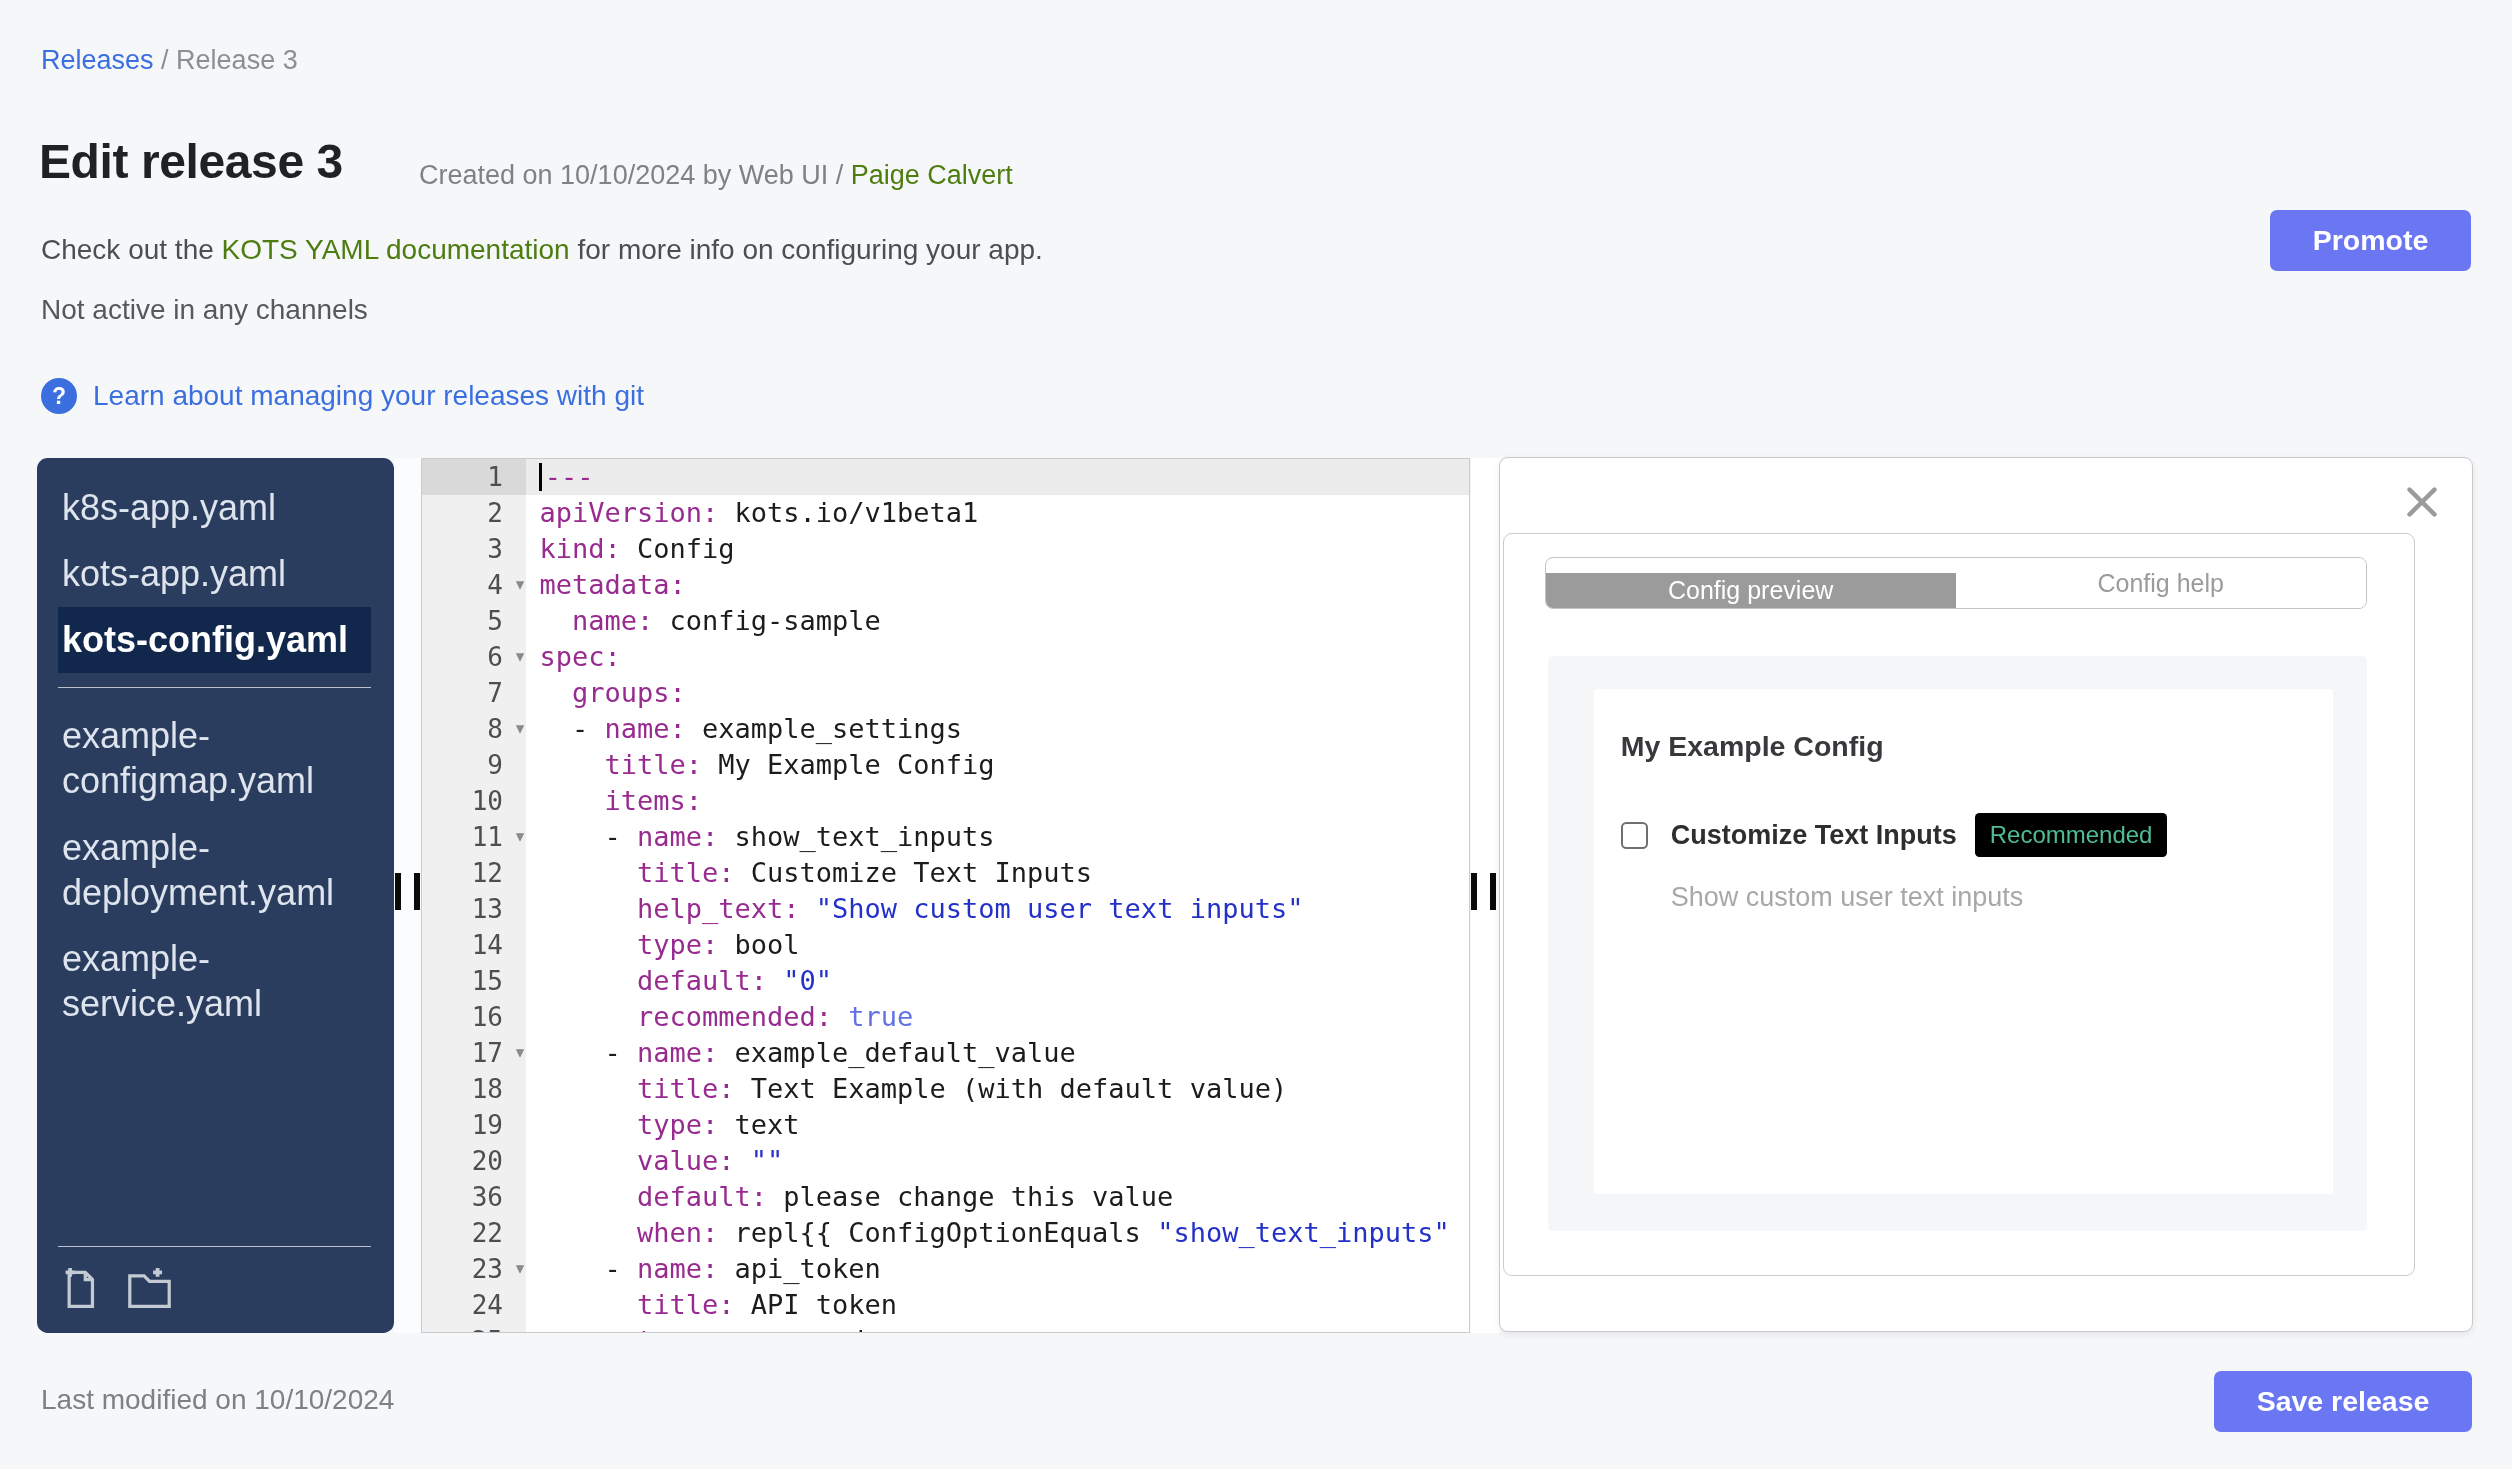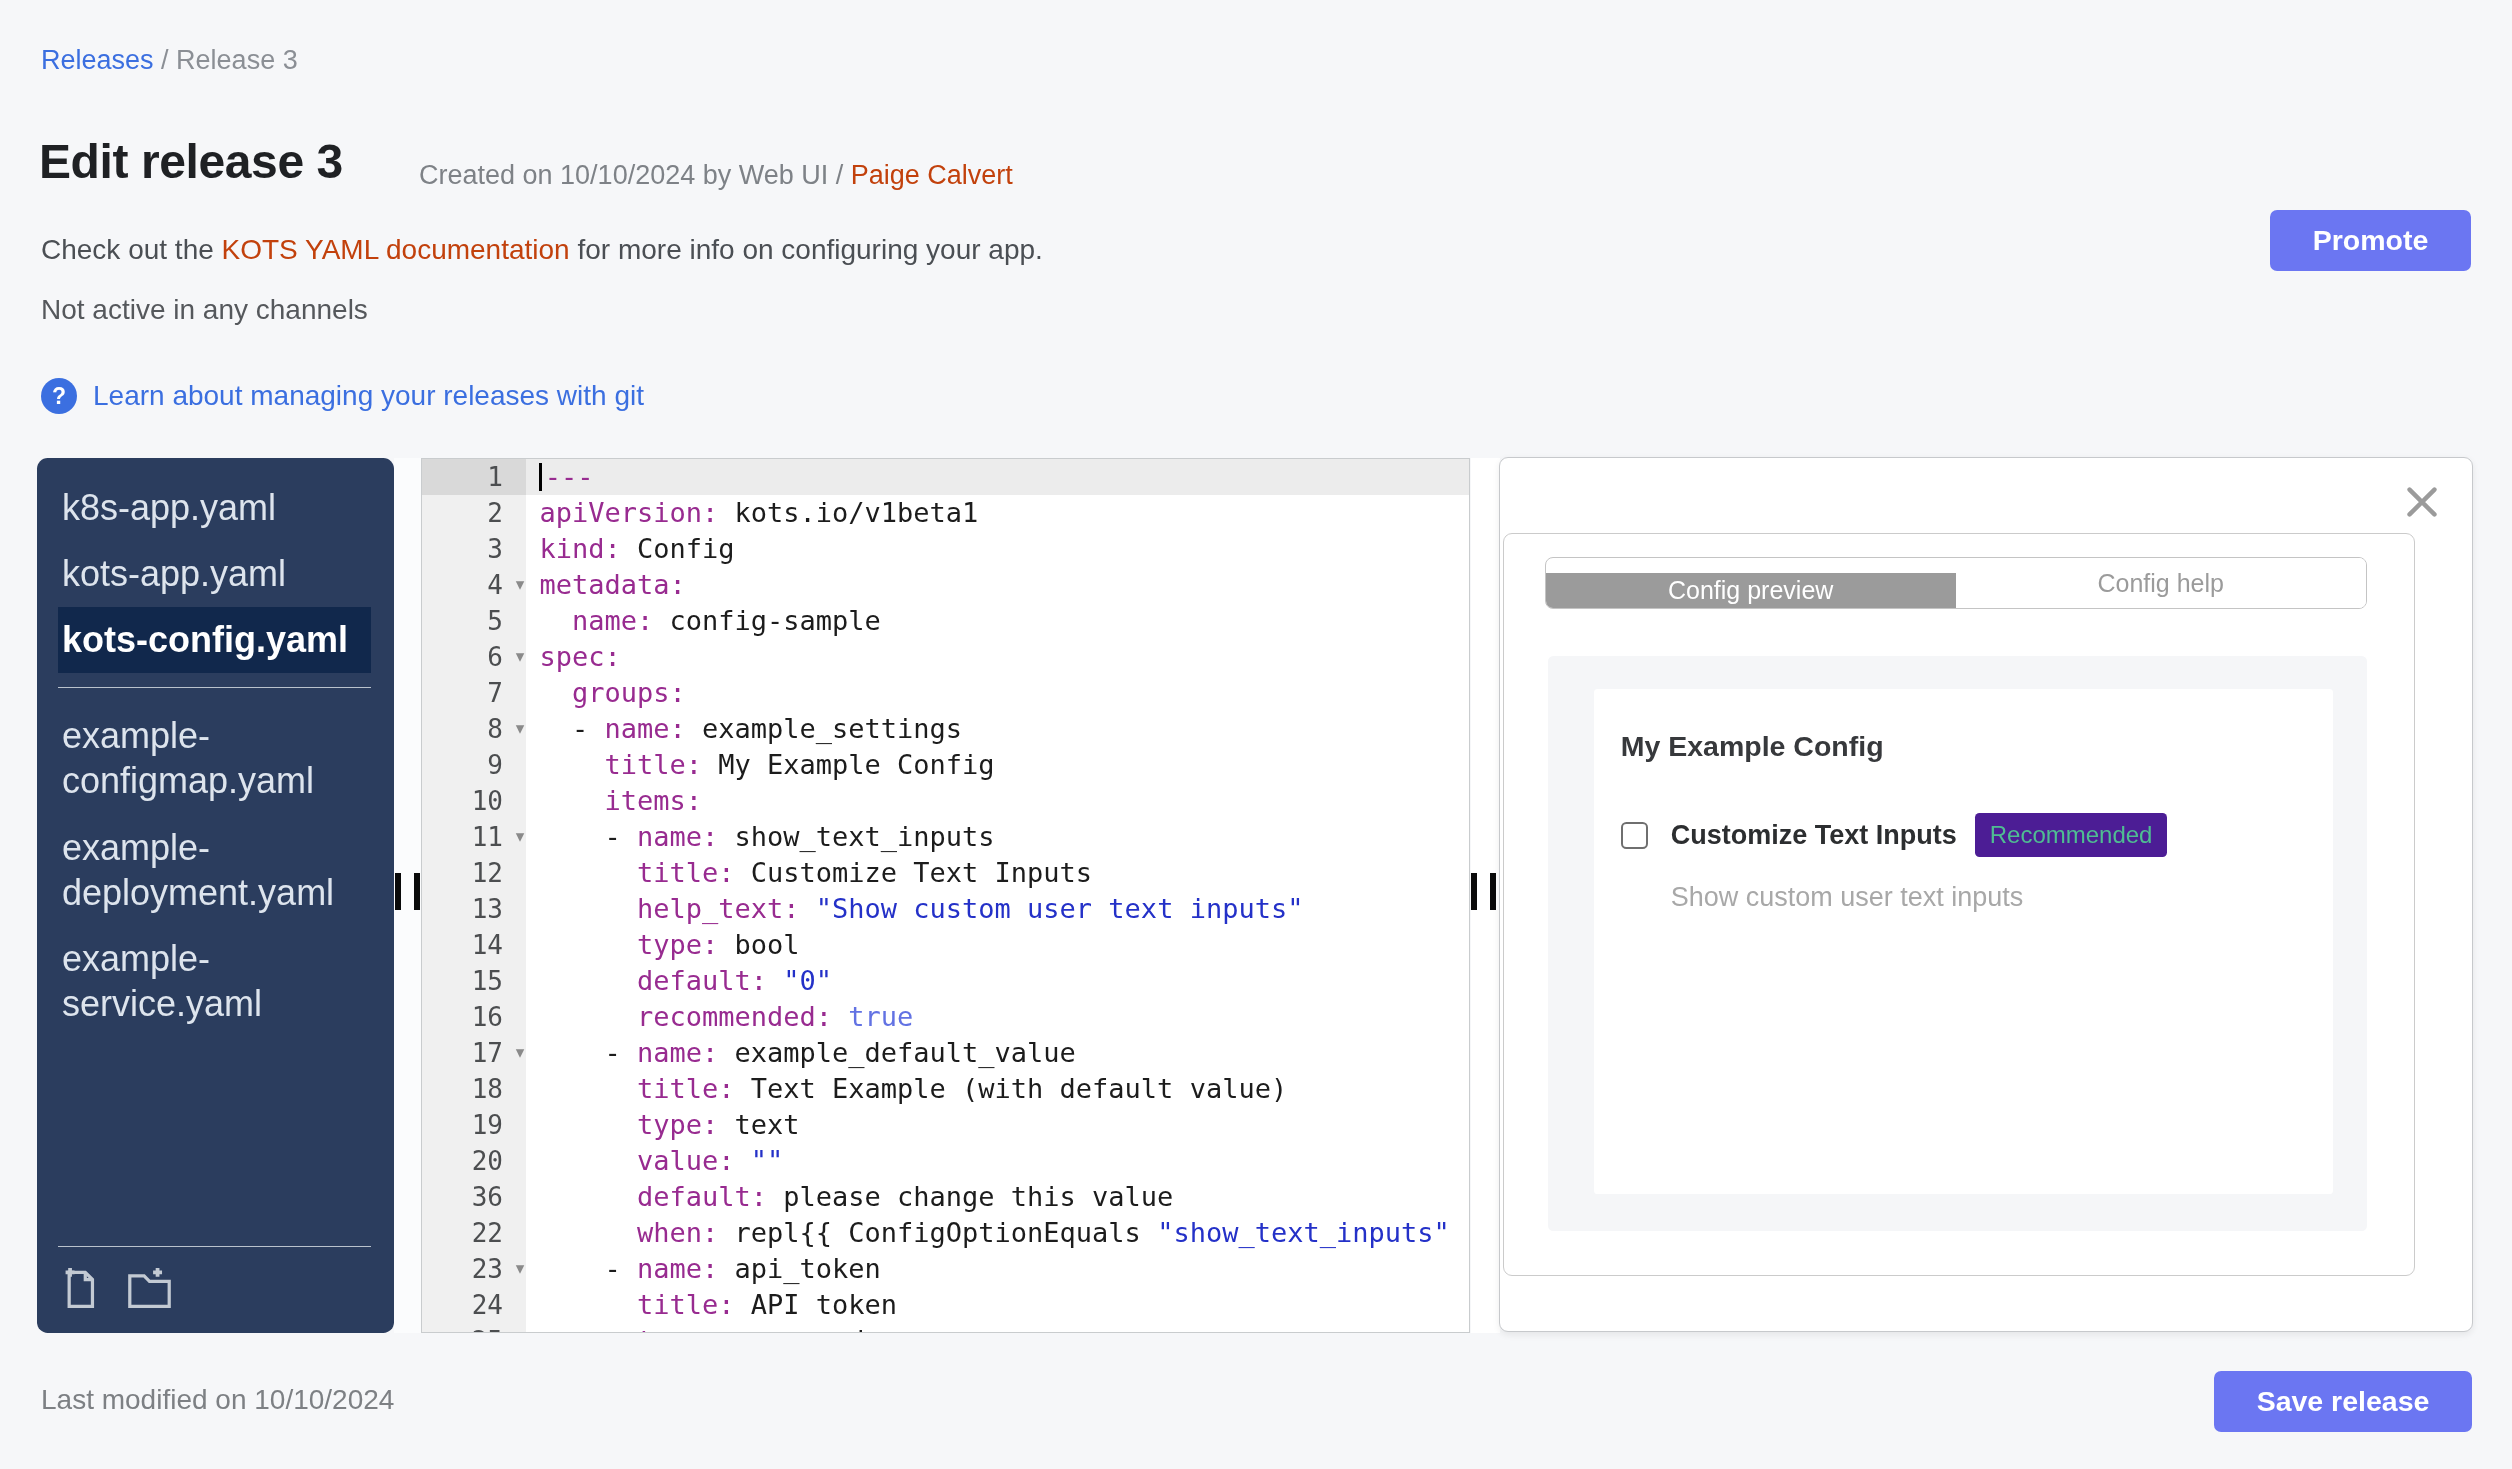--- a/index.html
+++ b/index.html
@@ -4,21 +4,21 @@
 <style>
   * { margin:0; padding:0; box-sizing:border-box; }
   html,body { width:2512px; height:1469px; }
   body {
     position:relative; overflow:hidden;
     background:#f6f7f9;
     font-family:"Liberation Sans", sans-serif;
     color:#3f4347;
   }
   a { text-decoration:none; cursor:pointer; }
-  .blue { color:#c2410c;margin-top:18px; }
+  .blue { color:#4d7c0f;margin-top:18px; }
 
   
   .breadcrumb { position:absolute; left:41px; top:45px; font-size:27px; }
   .breadcrumb .crumb-link { color:#3b6fe0; }
   .breadcrumb .crumb-sep, .breadcrumb .crumb-cur { color:#8b8f95; }
   .page-title { position:absolute; left:39px; top:134px; font-size:48px; font-weight:800; color:#1f2124; letter-spacing:-0.4px; }
   .created-line { position:absolute; left:419px; top:160px; font-size:27px; color:#7e8287; }
   .docs-line { position:absolute; left:41px; top:234px; font-size:28px; color:#4b4f54; }
   .inactive-line { position:absolute; left:41px; top:294px; font-size:28px; color:#55585c; }
   .git-row { position:absolute; left:41px; top:378px; display:flex; align-items:center; gap:16px; }
@@ -89,21 +89,21 @@
     font-size:25px; color:#9b9b9b; cursor:pointer; background:#fff; }
   .tab.active { background:#9b9b9b; color:#fff;margin-top:15px; }
   .config-inset { margin:47px 47px 0 44px; height:575px; background:#f5f6f8; border-radius:5.3px; }
   .config-card { margin:0 34px 0 46px; position:relative; top:33px; height:505px;
     background:#fff; border-radius:3.6px; padding:41px 36px 0 27px; }
   .config-card h3 { font-size:28.5px; font-weight:700; color:#37393c; }
   .config-row { display:flex; align-items:center; margin-top:50px; }
   .checkbox { width:27px; height:27px; border:2.7px solid #6f6f6f; border-radius:5.3px;
     background:#fff; cursor:pointer; flex:0 0 auto; }
   .config-row .item-label { font-size:27px; font-weight:700; color:#2c2e30; margin-left:23px; }
-  .rec-badge { margin-left:18px; font-size:24px; color:#4fbd92; background:#4c1d95;
+  .rec-badge { margin-left:18px; font-size:24px; color:#4fbd92; background:#000000;
     padding:8px 15px; border-radius:4.5px; }
   .item-help { margin-top:25px; margin-left:50px; font-size:27px; color:#a8a8a8; }
 
   
   .last-modified { position:absolute; left:41px; top:1384px; font-size:28px; color:#7d8084; }
 
   svg { display:block; }
 </style>
 </head>
 <body>

